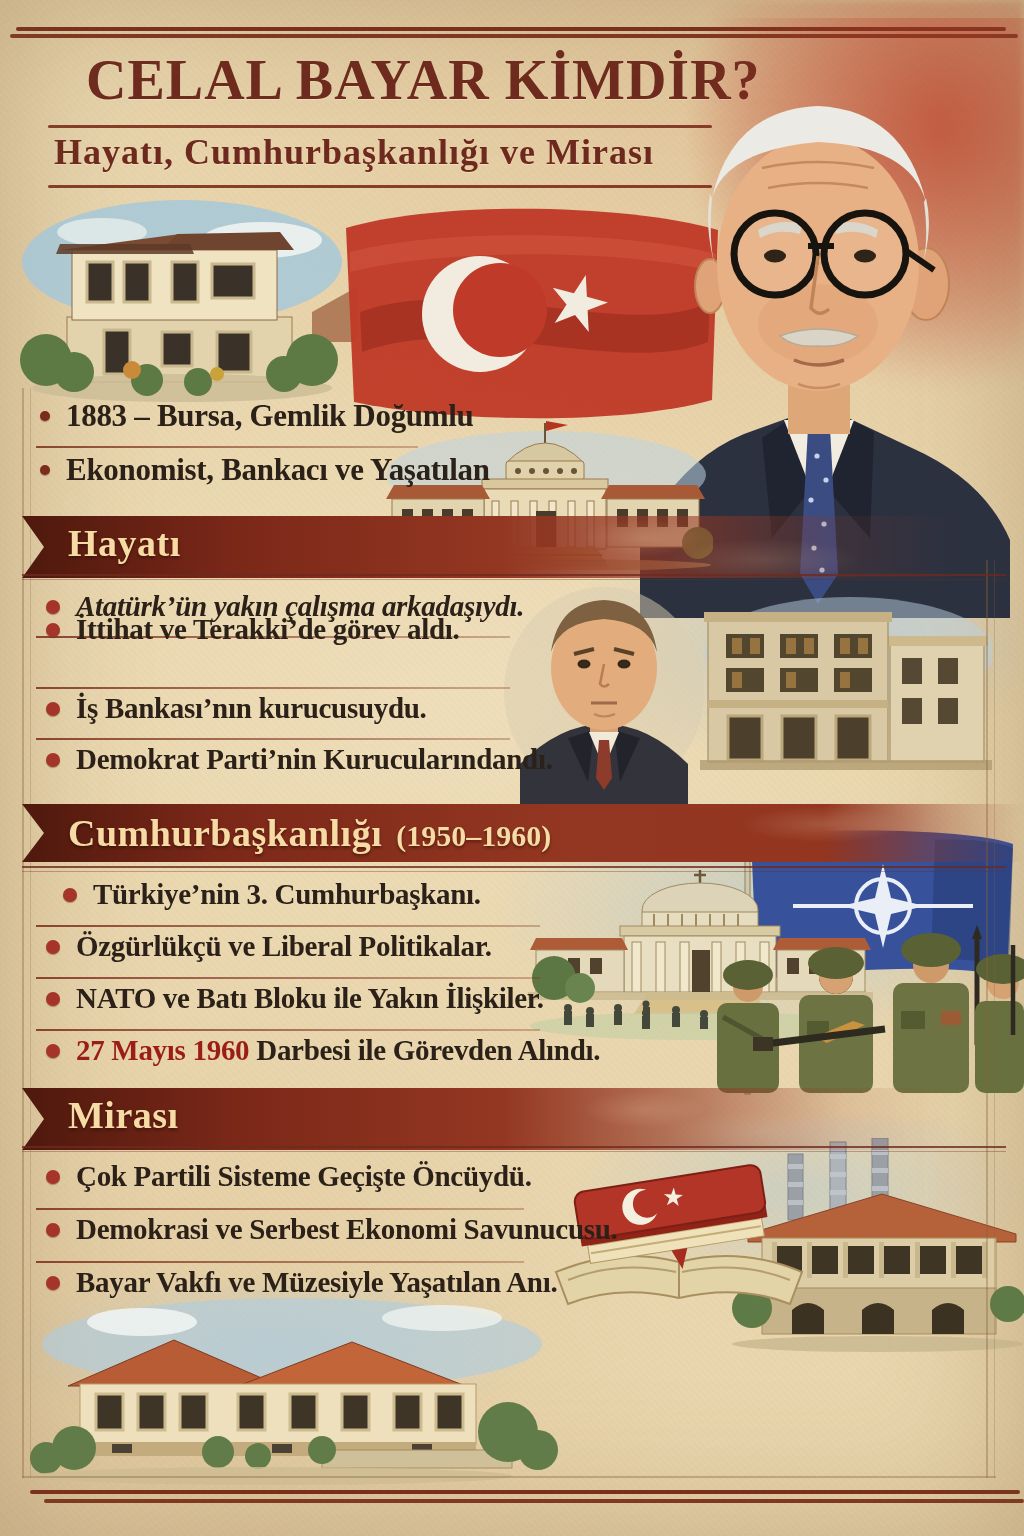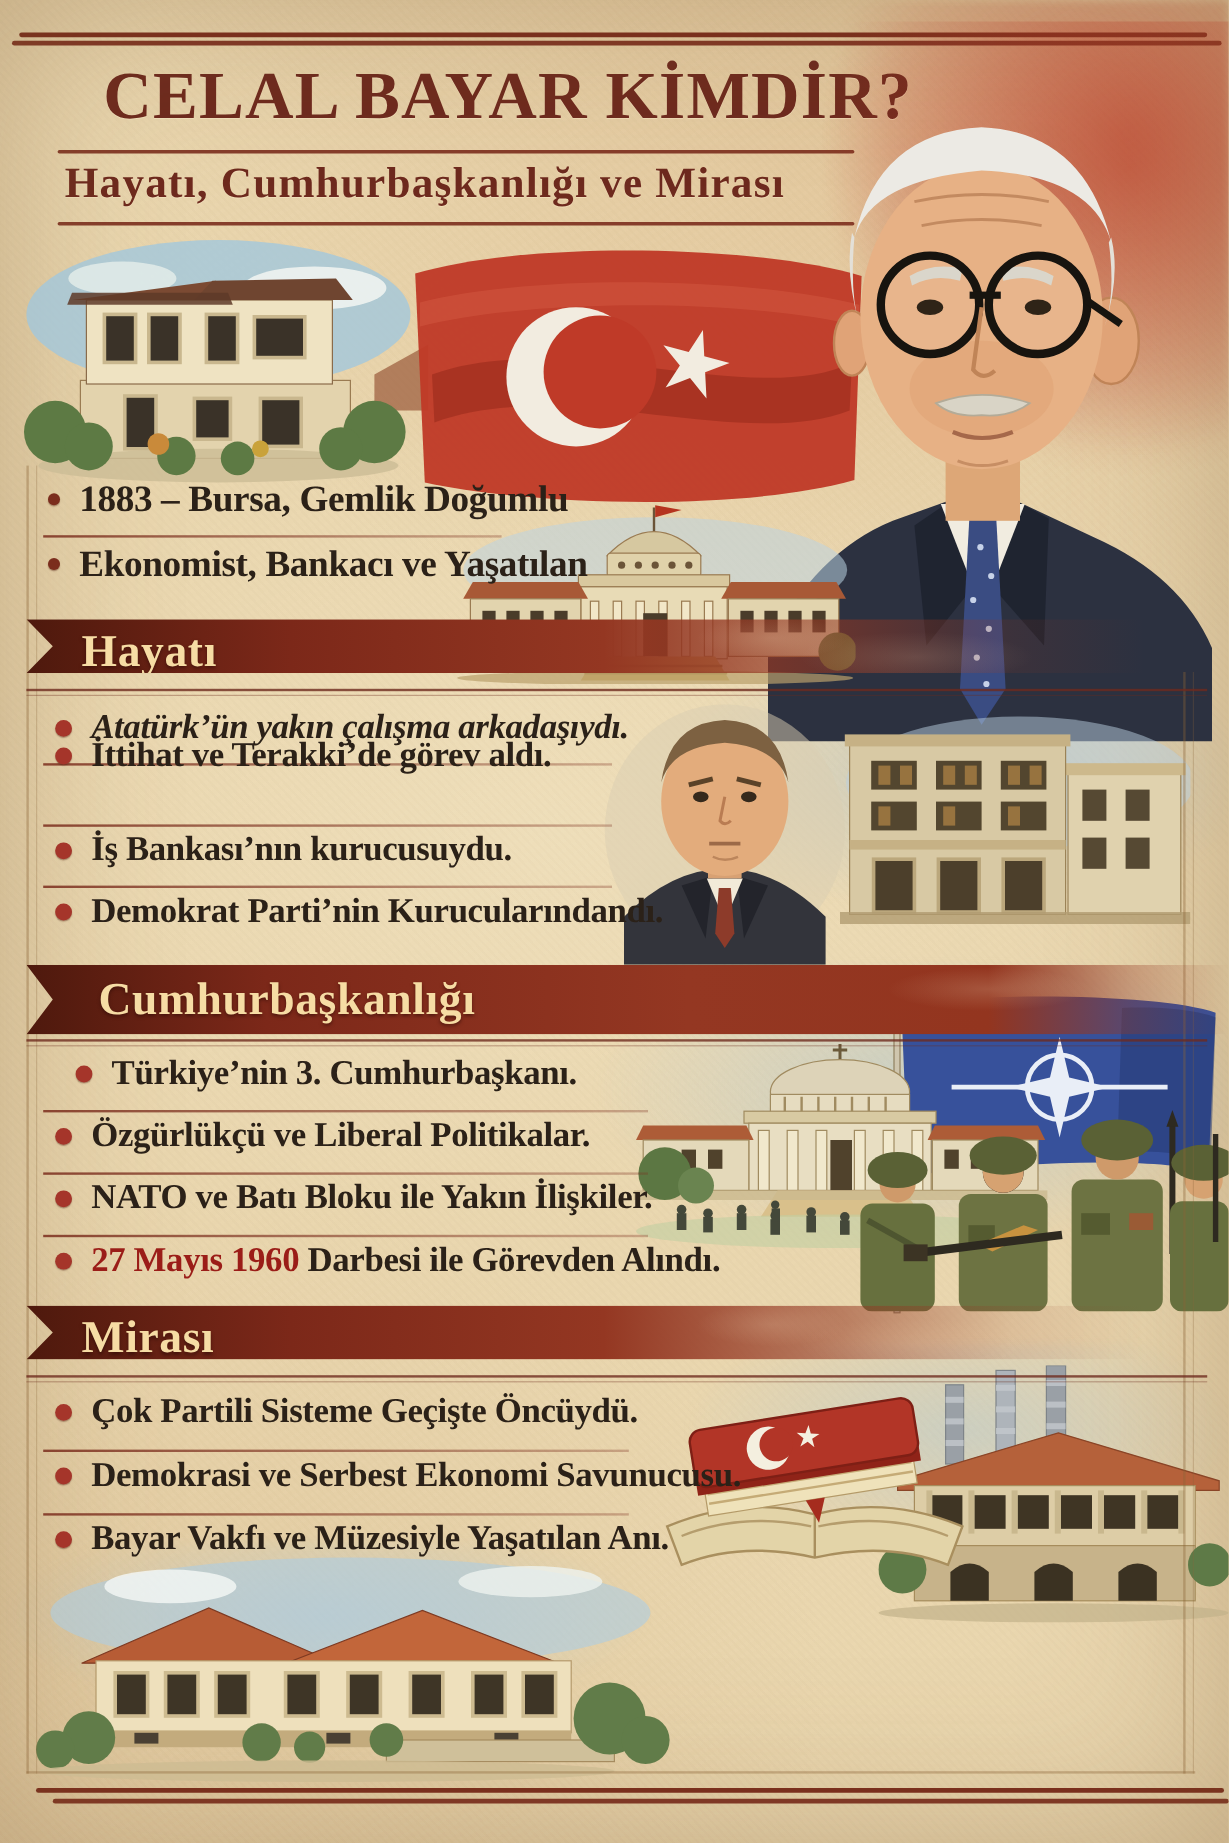--- a/index.html
+++ b/index.html
@@ -21,29 +21,29 @@
   .title{position:absolute;color:#6e2a1e;font-weight:700;letter-spacing:1px;
     text-shadow:0 1px 0 rgba(255,240,210,.4);}
   .row{position:absolute;display:flex;align-items:center;gap:16px;z-index:3;}
   .dot{flex:none;border-radius:50%;background:#a5352a;width:14px;height:14px;
     box-shadow:0 1px 1px rgba(80,30,15,.4);}
   .dot.small{width:10px;height:10px;background:#7b2d1d;}
   .btext{font-weight:700;color:#2b2118;font-size:29px;letter-spacing:-.3px;white-space:nowrap;}
   .hl{color:#9b1d18;}
   .divider{position:absolute;height:2px;z-index:2;
     background:linear-gradient(90deg, rgba(123,45,29,.85), rgba(123,45,29,.3));}
-  .ribbon{position:absolute;left:22px;right:0;height:45px;display:flex;align-items:baseline;
+  .ribbon{position:absolute;left:22px;right:0;height:62px;display:flex;align-items:baseline;
     padding-left:46px;z-index:3;clip-path:polygon(0 0,100% 0,100% 100%,0 100%,22px 50%);
     background:
       radial-gradient(90px 26px at 62% 35%, rgba(240,214,180,.18), transparent 70%),
       radial-gradient(140px 30px at 74% 70%, rgba(240,214,180,.14), transparent 70%),
       linear-gradient(90deg,#4e190d 0%,#7c2819 22%,#943722 48%, rgba(148,55,34,.55) 68%, rgba(148,55,34,.15) 82%, rgba(148,55,34,0) 93%);}
   .ribbon.long{background:
       radial-gradient(120px 26px at 80% 35%, rgba(240,214,180,.2), transparent 70%),
-      linear-gradient(90deg,#4e190d 0%,#7c2819 20%,#943722 55%, #93351f 80%, rgba(148,55,34,.35) 92%, rgba(148,55,34,0) 100%); flex-direction: column;}
+      linear-gradient(90deg,#4e190d 0%,#7c2819 20%,#943722 55%, #93351f 80%, rgba(148,55,34,.35) 92%, rgba(148,55,34,0) 100%);}
   .rtitle{font-weight:700;font-size:38px;color:#f6dca4;line-height:54px;
     text-shadow:0 2px 3px rgba(40,10,5,.55);letter-spacing:.5px;}
   .rsuffix{font-weight:700;font-size:30px;color:#f6dca4;margin-left:14px;
     text-shadow:0 2px 3px rgba(40,10,5,.55);}
   .sub-line{position:absolute;left:22px;right:18px;height:2px;background:rgba(110,42,30,.8);z-index:3;}
   .sub-line2{position:absolute;left:22px;right:18px;height:1px;background:rgba(110,42,30,.35);z-index:3;}
   .frame{position:absolute;background:rgba(140,100,55,.38);z-index:2;}
   .illus{position:absolute;z-index:1;}
   .illus svg{display:block;width:100%;height:100%;}
   .wash{position:absolute;z-index:0;filter:blur(4px);}

